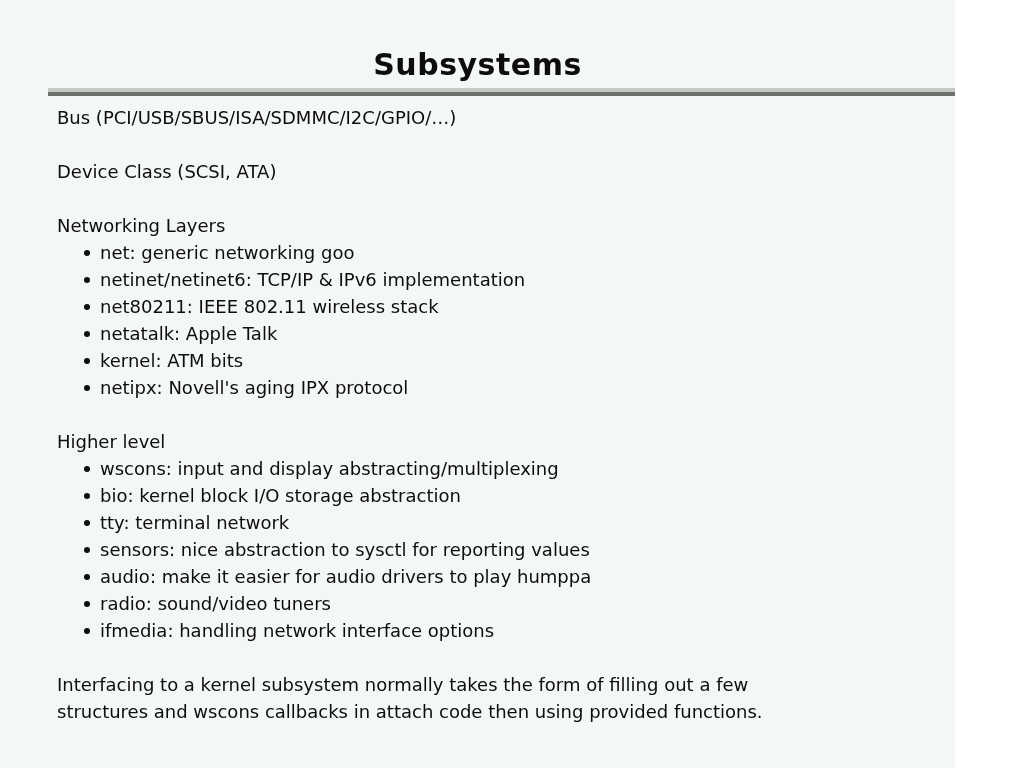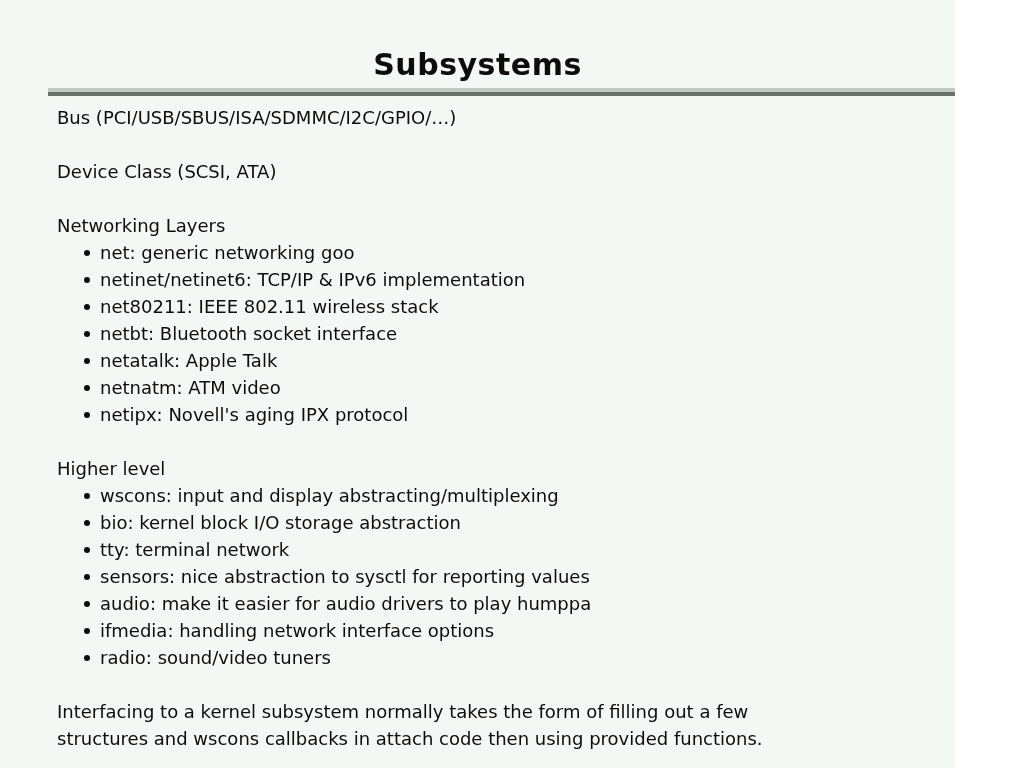--- a/index.html
+++ b/index.html
@@ -68,33 +68,32 @@
       </div>
       <div class="section">
         <div class="heading">Device Class (SCSI, ATA)</div>
       </div>
       <div class="section">
         <div class="heading">Networking Layers</div>
         <ul class="bullets">
           <li><span class="dot"></span><span>net: generic networking goo</span></li>
           <li><span class="dot"></span><span>netinet/netinet6: TCP/IP &amp; IPv6 implementation</span></li>
           <li><span class="dot"></span><span>net80211: IEEE 802.11 wireless stack</span></li>
-          <li><span class="dot"></span><span>netbt: Bluetooth socket interface</span></li>
           <li><span class="dot"></span><span>netatalk: Apple Talk</span></li>
-          <li><span class="dot"></span><span>netnatm: ATM video</span></li>
+          <li><span class="dot"></span><span>kernel: ATM bits</span></li>
           <li><span class="dot"></span><span>netipx: Novell's aging IPX protocol</span></li>
         </ul>
       </div>
       <div class="section">
         <div class="heading">Higher level</div>
         <ul class="bullets">
           <li><span class="dot"></span><span>wscons: input and display abstracting/multiplexing</span></li>
           <li><span class="dot"></span><span>bio: kernel block I/O storage abstraction</span></li>
           <li><span class="dot"></span><span>tty: terminal network</span></li>
           <li><span class="dot"></span><span>sensors: nice abstraction to sysctl for reporting values</span></li>
           <li><span class="dot"></span><span>audio: make it easier for audio drivers to play humppa</span></li>
+          <li><span class="dot"></span><span>radio: sound/video tuners</span></li>
           <li><span class="dot"></span><span>ifmedia: handling network interface options</span></li>
-          <li><span class="dot"></span><span>radio: sound/video tuners</span></li>
         </ul>
       </div>
     </div>
   <p class="footer-paragraph body" style="margin-left:57px;">Interfacing to a kernel subsystem normally takes the form of filling out a few structures and wscons callbacks in attach code then using provided functions.</p>
 </div>
 
 </body></html>

